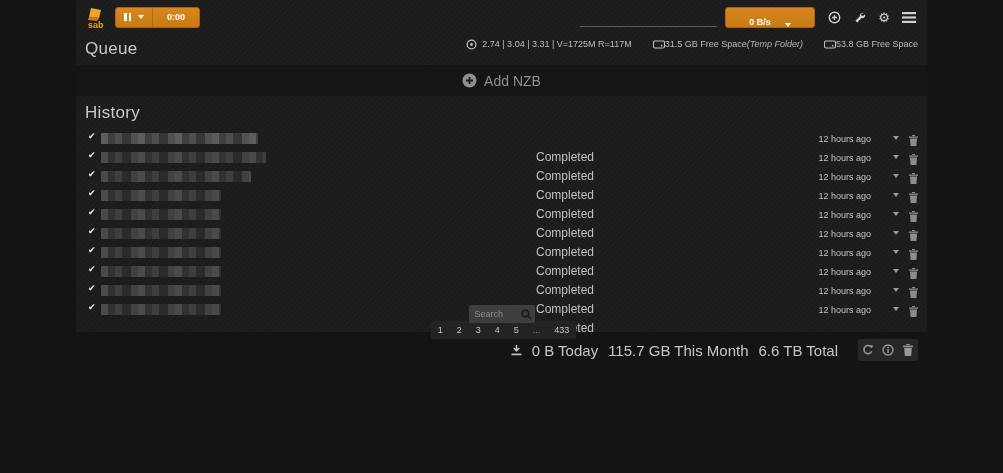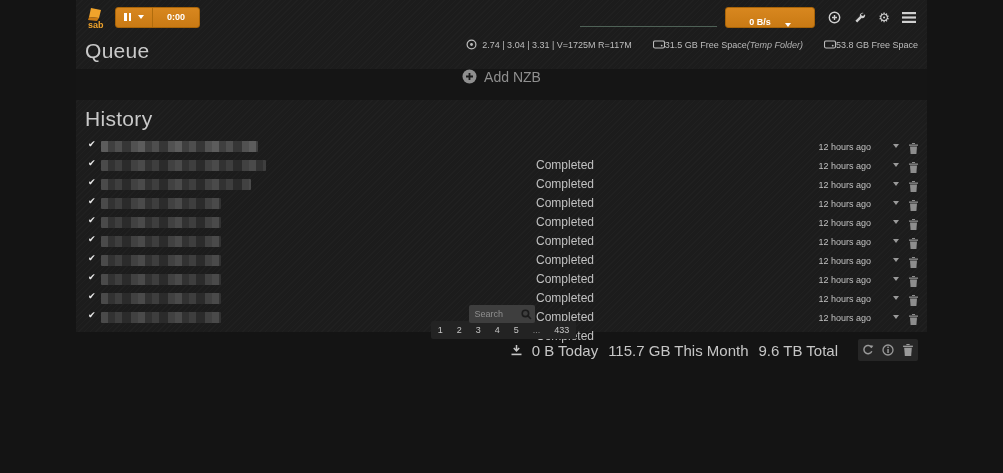--- a/index.html
+++ b/index.html
@@ -33,35 +33,35 @@
   .caret { width:0; height:0; border-left:3.5px solid transparent; border-right:3.5px solid transparent; border-top:4px solid #fff; display:inline-block; }
   .caret.gray { border-top-color:#9a9a9a; }
   .spacer { flex:1; }
   .speed-graph { width:137px; height:20px; border-bottom:1px solid #4e6156; margin-right:8px; }
   .speed-btn { width:90px; justify-content:center; gap:14px; padding:0 6px; }
   .nav-icons { display:flex; align-items:center; gap:7px; margin-left:10px; }
   .icon-btn { width:18px; height:18px; display:flex; align-items:center; justify-content:center; cursor:pointer; color:#cfcfcf; }
   .gear-glyph { font-size:13px; color:#cfcfcf; line-height:1; }
 
   
-  .page-h { font-size:21px; font-weight:normal; color:#c9c9c9; padding:0 9px; letter-spacing:.3px; }
+  .page-h { font-size:17px; font-weight:normal; color:#c9c9c9; padding:0 9px; letter-spacing:.3px; }
   .queue-h { margin-top:5px; margin-bottom:6px; }
   .history-h { margin-top:7px; margin-bottom:6px; }
 
   .queue-stats {
     position:absolute; right:9px; top:39px;
-    display:flex; align-items:center; gap:5px;
+    display:flex; align-items:flex-start; gap:5px;
     font-size:9px; color:#bdbdbd; white-space:nowrap;
   }
   .queue-stats .grp { display:flex; align-items:center; margin-left:16px; }
   .queue-stats em { font-style:italic; color:#b0b0b0; }
 
   
   .add-band {
-    height:31px; background:#151515; display:flex; align-items:flex-start; justify-content:center;
+    height:31px; background:#151515; display:flex; align-items:center; justify-content:center;
     cursor:pointer;
   }
   .add-band .lbl { color:#8f8f8f; font-size:14px; margin-left:7px; }
 
   
   .rows { position:relative; }
   .hrow { position:relative; height:19px; }
   .hrow .chk { position:absolute; left:12px; top:3px; color:#e9e9e9; font-size:9px; line-height:1; }
   .hrow .blur {
     position:absolute; left:25px; top:4px; height:11px; border-radius:1px;
@@ -328,21 +328,21 @@
       <span class="pg ellipsis">...</span>
       <span class="pg">433</span>
     </div>
     <div class="foot-stats">
       <svg width="11" height="11" viewBox="0 0 11 11">
           <path d="M5.5 0v5.2M2.8 3l2.7 3 2.7-3" fill="none" stroke="#c6c6c6" stroke-width="1.5"></path>
           <rect x="0.5" y="8.6" width="10" height="1.6" fill="#c6c6c6"></rect>
         </svg>
       <span>0 B Today</span>
       <span>115.7 GB This Month</span>
-      <span>9.6 TB Total</span>
+      <span>6.6 TB Total</span>
       <div class="foot-icons">
         <span class="icon-btn">
           <svg width="12" height="12" viewBox="0 0 12 12">
               <path d="M9.8 7.2A4.1 4.1 0 1 1 9.6 3.6" fill="none" stroke="#9a9a9a" stroke-width="1.5"></path>
               <polygon points="8.6,1.2 11.4,1.8 9.4,4.2" fill="#9a9a9a"></polygon>
             </svg>
         </span>
         <span class="icon-btn">
           <svg width="12" height="12" viewBox="0 0 12 12">
               <circle cx="6" cy="6" r="5" fill="none" stroke="#9a9a9a" stroke-width="1.3"></circle>

